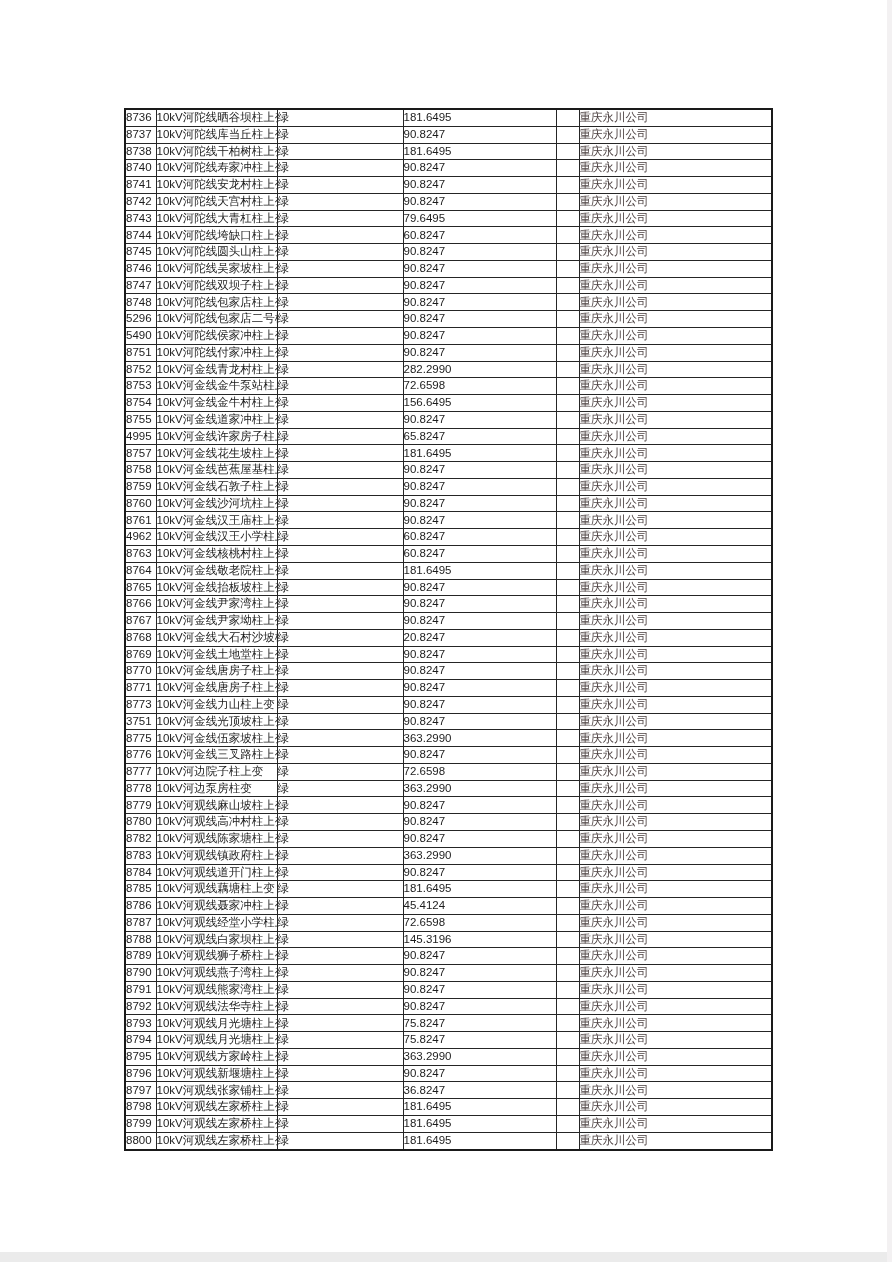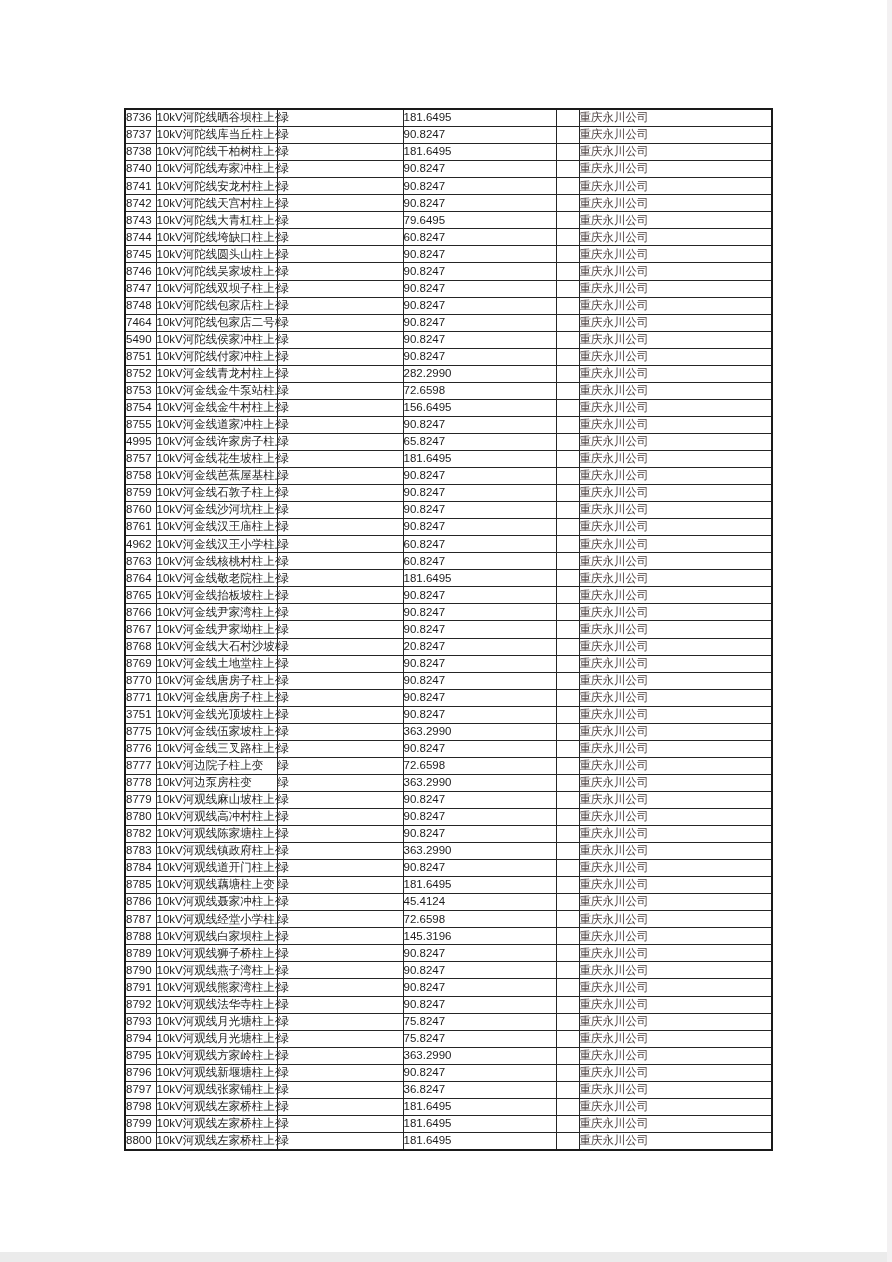--- a/index.html
+++ b/index.html
@@ -165,21 +165,21 @@
         </tr>
         <tr>
           <td class="col-id">8748</td>
           <td class="col-name">10kV河陀线包家店柱上变</td>
           <td class="col-status">绿</td>
           <td class="col-value">90.8247</td>
           <td class="col-spacer"></td>
           <td class="col-company">重庆永川公司</td>
         </tr>
         <tr>
-          <td class="col-id">7464</td>
+          <td class="col-id">5296</td>
           <td class="col-name">10kV河陀线包家店二号柱</td>
           <td class="col-status">绿</td>
           <td class="col-value">90.8247</td>
           <td class="col-spacer"></td>
           <td class="col-company">重庆永川公司</td>
         </tr>
         <tr>
           <td class="col-id">5490</td>
           <td class="col-name">10kV河陀线侯家冲柱上变</td>
           <td class="col-status">绿</td>
@@ -343,20 +343,28 @@
           <td class="col-id">8770</td>
           <td class="col-name">10kV河金线唐房子柱上变</td>
           <td class="col-status">绿</td>
           <td class="col-value">90.8247</td>
           <td class="col-spacer"></td>
           <td class="col-company">重庆永川公司</td>
         </tr>
         <tr>
           <td class="col-id">8771</td>
           <td class="col-name">10kV河金线唐房子柱上变</td>
+          <td class="col-status">绿</td>
+          <td class="col-value">90.8247</td>
+          <td class="col-spacer"></td>
+          <td class="col-company">重庆永川公司</td>
+        </tr>
+        <tr>
+          <td class="col-id">8773</td>
+          <td class="col-name">10kV河金线力山柱上变</td>
           <td class="col-status">绿</td>
           <td class="col-value">90.8247</td>
           <td class="col-spacer"></td>
           <td class="col-company">重庆永川公司</td>
         </tr>
         <tr>
           <td class="col-id">3751</td>
           <td class="col-name">10kV河金线光顶坡柱上变</td>
           <td class="col-status">绿</td>
           <td class="col-value">90.8247</td>

